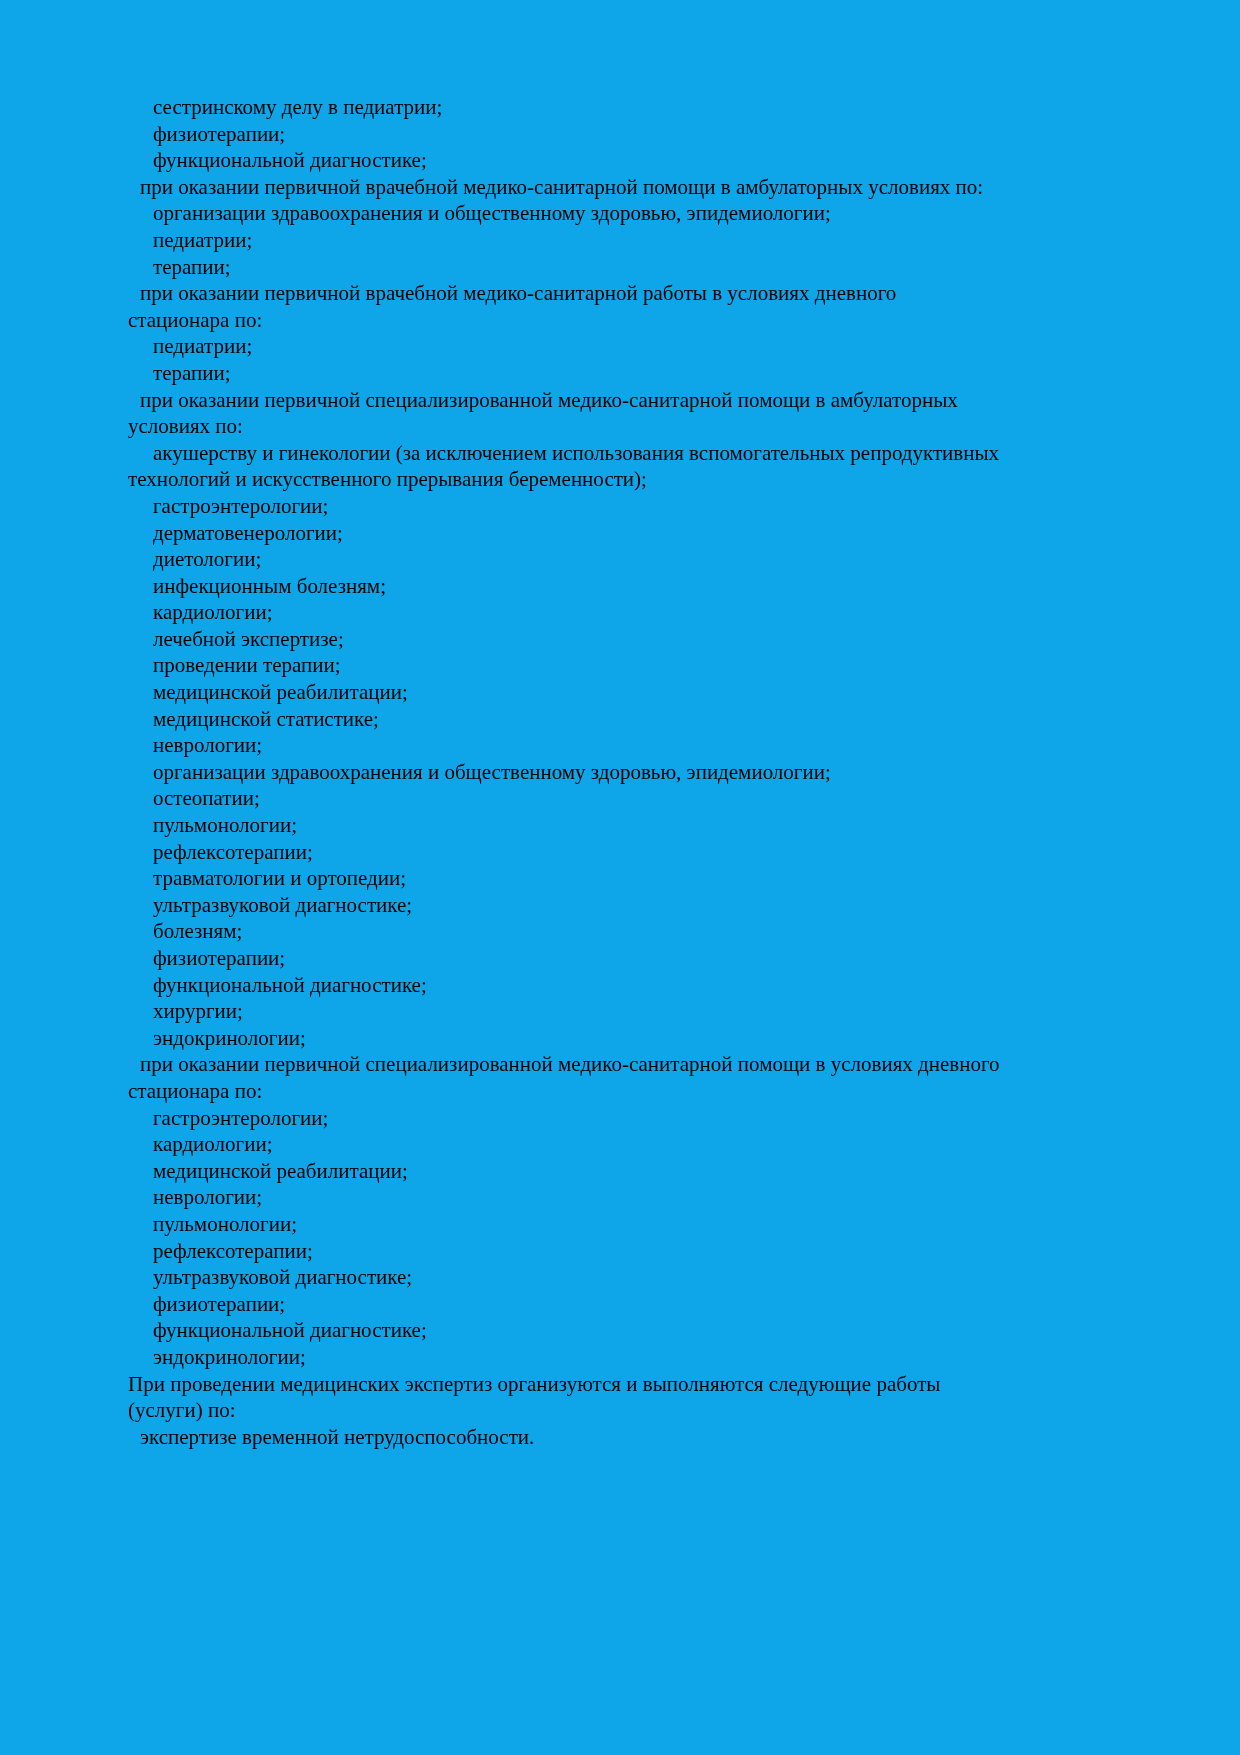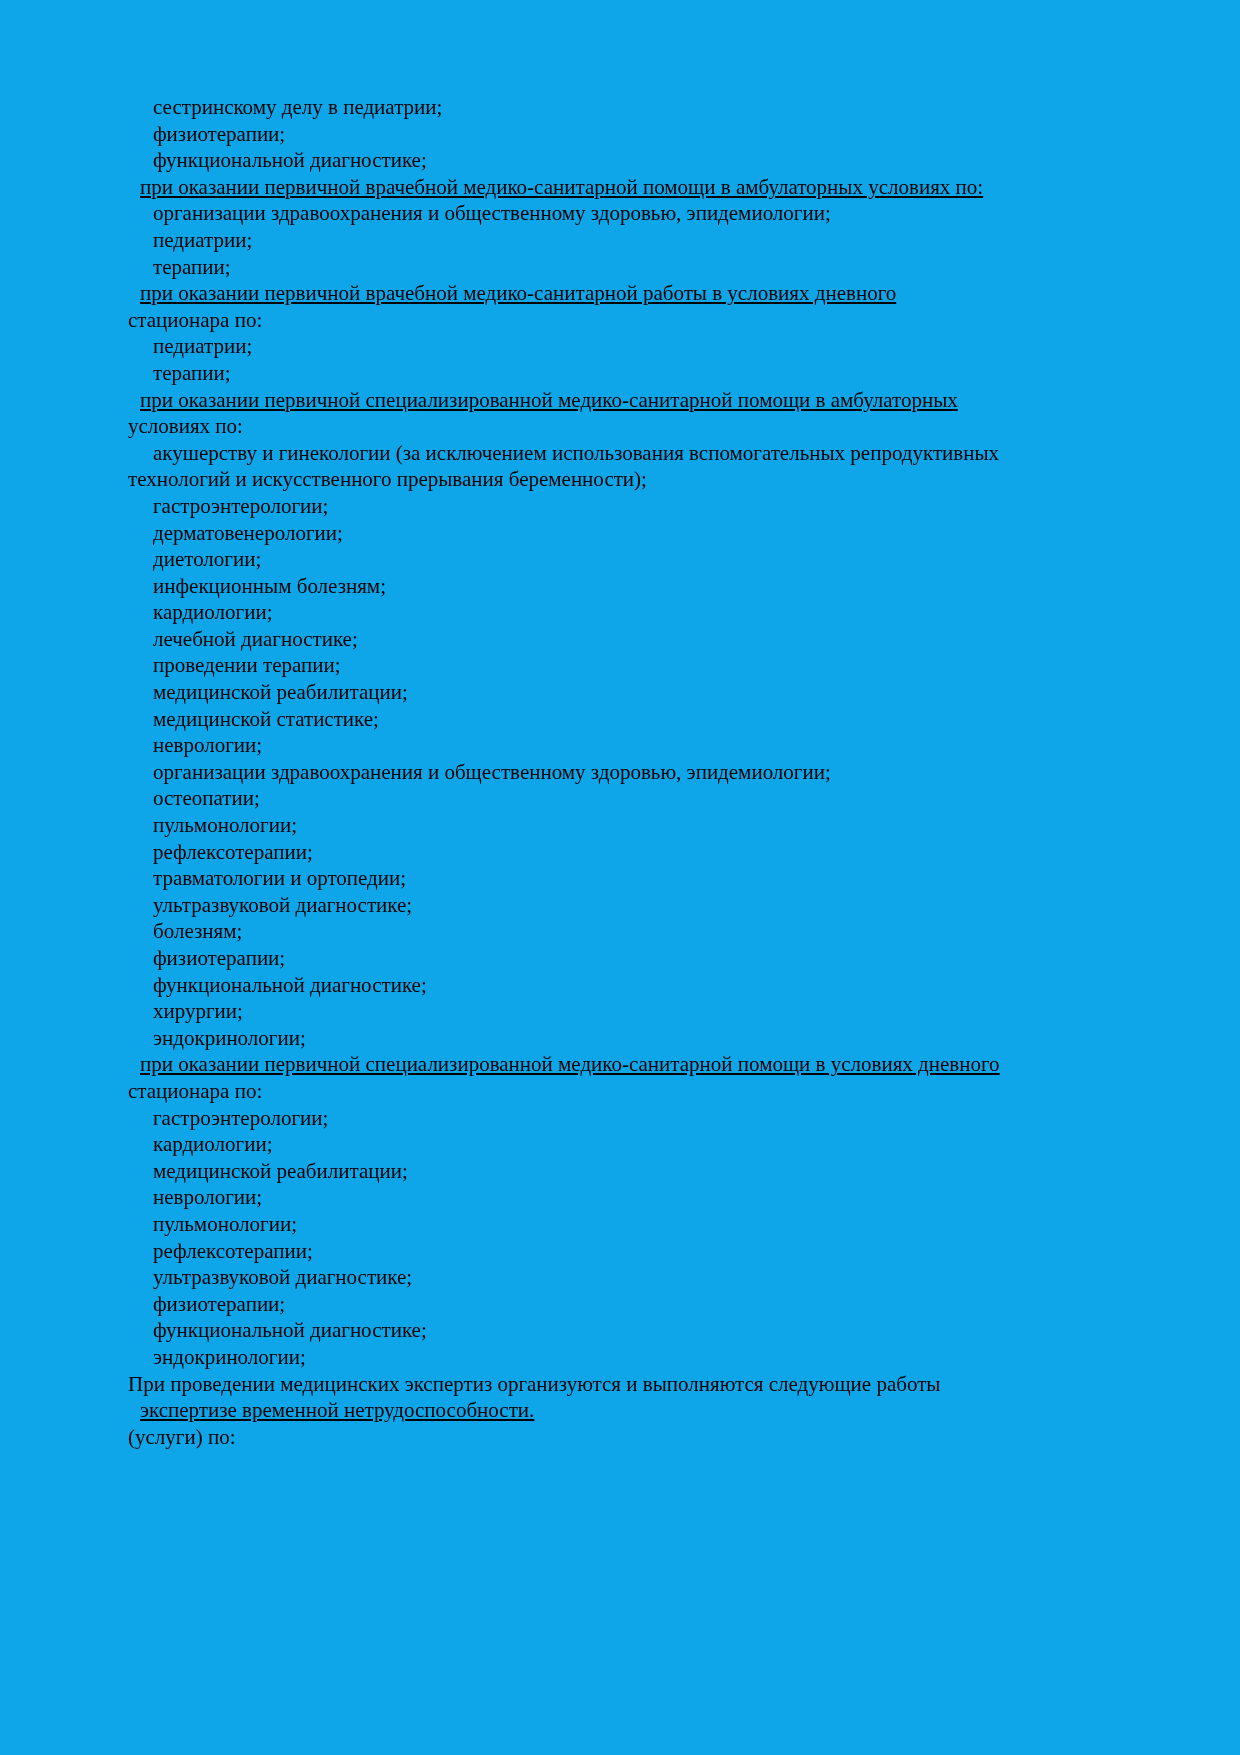--- a/index.html
+++ b/index.html
@@ -28,21 +28,21 @@
   }
   .line {
     font-size: 21px;
     line-height: 26.6px;
     height: 26.6px;
     white-space: nowrap;
     color: #000000;
   }
   
   .indent-0 { padding-left: 0; }
-  .indent-1 { padding-left: 12px; text-decoration: underline; }
+  .indent-1 { padding-left: 12px; }
   .indent-2 { padding-left: 25px; }
 </style>
 </head>
 <body>
 
 <div class="page">
   <div class="lines">
       <div class="line indent-2">сестринскому делу в педиатрии;</div>
       <div class="line indent-2">физиотерапии;</div>
       <div class="line indent-2">функциональной диагностике;</div>
@@ -56,21 +56,21 @@
       <div class="line indent-2">терапии;</div>
       <div class="line indent-1">при оказании первичной специализированной медико-санитарной помощи в амбулаторных</div>
       <div class="line indent-0">условиях по:</div>
       <div class="line indent-2">акушерству и гинекологии (за исключением использования вспомогательных репродуктивных</div>
       <div class="line indent-0">технологий и искусственного прерывания беременности);</div>
       <div class="line indent-2">гастроэнтерологии;</div>
       <div class="line indent-2">дерматовенерологии;</div>
       <div class="line indent-2">диетологии;</div>
       <div class="line indent-2">инфекционным болезням;</div>
       <div class="line indent-2">кардиологии;</div>
-      <div class="line indent-2">лечебной диагностике;</div>
+      <div class="line indent-2">лечебной экспертизе;</div>
       <div class="line indent-2">проведении терапии;</div>
       <div class="line indent-2">медицинской реабилитации;</div>
       <div class="line indent-2">медицинской статистике;</div>
       <div class="line indent-2">неврологии;</div>
       <div class="line indent-2">организации здравоохранения и общественному здоровью, эпидемиологии;</div>
       <div class="line indent-2">остеопатии;</div>
       <div class="line indent-2">пульмонологии;</div>
       <div class="line indent-2">рефлексотерапии;</div>
       <div class="line indent-2">травматологии и ортопедии;</div>
       <div class="line indent-2">ультразвуковой диагностике;</div>
@@ -85,16 +85,16 @@
       <div class="line indent-2">кардиологии;</div>
       <div class="line indent-2">медицинской реабилитации;</div>
       <div class="line indent-2">неврологии;</div>
       <div class="line indent-2">пульмонологии;</div>
       <div class="line indent-2">рефлексотерапии;</div>
       <div class="line indent-2">ультразвуковой диагностике;</div>
       <div class="line indent-2">физиотерапии;</div>
       <div class="line indent-2">функциональной диагностике;</div>
       <div class="line indent-2">эндокринологии;</div>
       <div class="line indent-0">При проведении медицинских экспертиз организуются и выполняются следующие работы</div>
+      <div class="line indent-0">(услуги) по:</div>
       <div class="line indent-1">экспертизе временной нетрудоспособности.</div>
-      <div class="line indent-0">(услуги) по:</div>
     </div>
 </div>
 
 </body></html>

